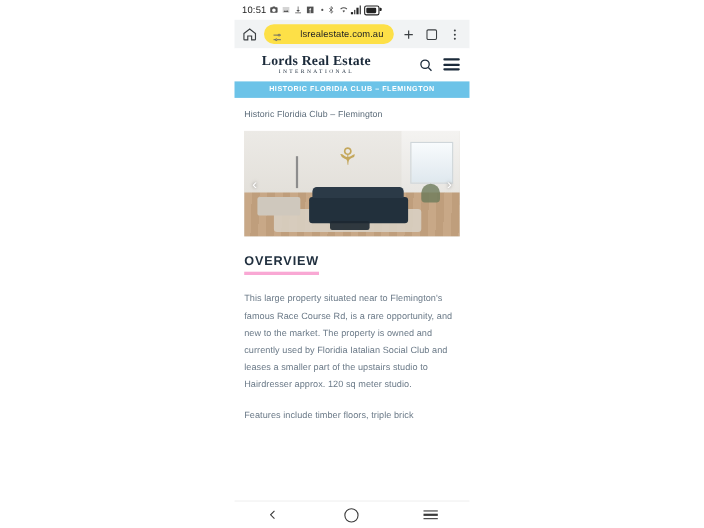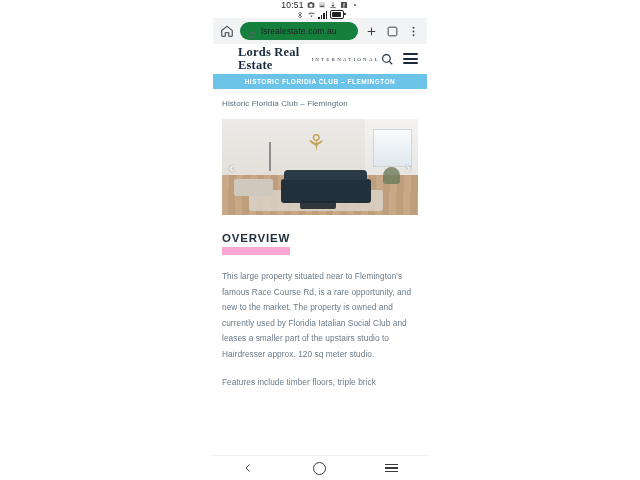--- a/index.html
+++ b/index.html
@@ -32,21 +32,20 @@
   .statusbar {
     height: 18px;
     background: #ffffff;
     display: flex;
     align-items: center;
     justify-content: flex-start;
     padding: 0 7px;
     box-sizing: border-box;
     font-size: 8px;
     color: #1a1a1a;
-    flex-direction: column;
   }
   .status-left {
     display: flex;
     align-items: center;
     gap: 3px;
   }
   .status-clock {
     font-size: 8.5px;
     color: #222;
     letter-spacing: .2px;
@@ -119,25 +118,25 @@
     height: 15px;
     flex: 0 0 auto;
     display: flex;
     align-items: center;
     justify-content: center;
     color: #3c4043;
   }
   .omnibox {
     flex: 1 1 auto;
     height: 18px;
-    background: #15803d;
+    background: #fde047;
     border-radius: 9px;
     display: flex;
     align-items: center;
-    gap: 4px;
+    gap: 16px;
     padding: 0 7px;
     box-sizing: border-box;
     overflow: hidden;
   }
   .omnibox .url {
     font-size: 8.5px;
     color: #202124;
     white-space: nowrap;
     overflow: hidden;
     text-overflow: ellipsis;
@@ -156,21 +155,21 @@
     background: #ffffff;
     display: flex;
     align-items: center;
     justify-content: space-between;
     padding: 0 9px;
     box-sizing: border-box;
     border-bottom: 1px solid #ffffff;
   }
   .brand {
     display: flex;
-    flex-direction: row;
+    flex-direction: column;
     align-items: center;
     margin-left: 16px;
   }
   .brand-name {
     font-family: "Liberation Serif", serif;
     font-weight: bold;
     font-size: 12.5px;
     color: #1b2a3a;
     letter-spacing: .2px;
     line-height: 13px;
@@ -384,21 +383,21 @@
 
   
   .overview-head {
     margin-top: 17px;
     display: inline-block;
     font-family: "Liberation Sans", sans-serif;
     font-weight: bold;
     font-size: 11.5px;
     color: #21303f;
     letter-spacing: .8px;
-    border-bottom: 8px solid #f9a8d4;
+    border-bottom: 3px solid #f9a8d4;
     padding-bottom: 3px;
   }
   .body-text {
     margin-top: 14px;
     font-size: 8.3px;
     line-height: 15.5px;
     color: #6b7a88;
     letter-spacing: .05px;
   }
   .body-text.second {

